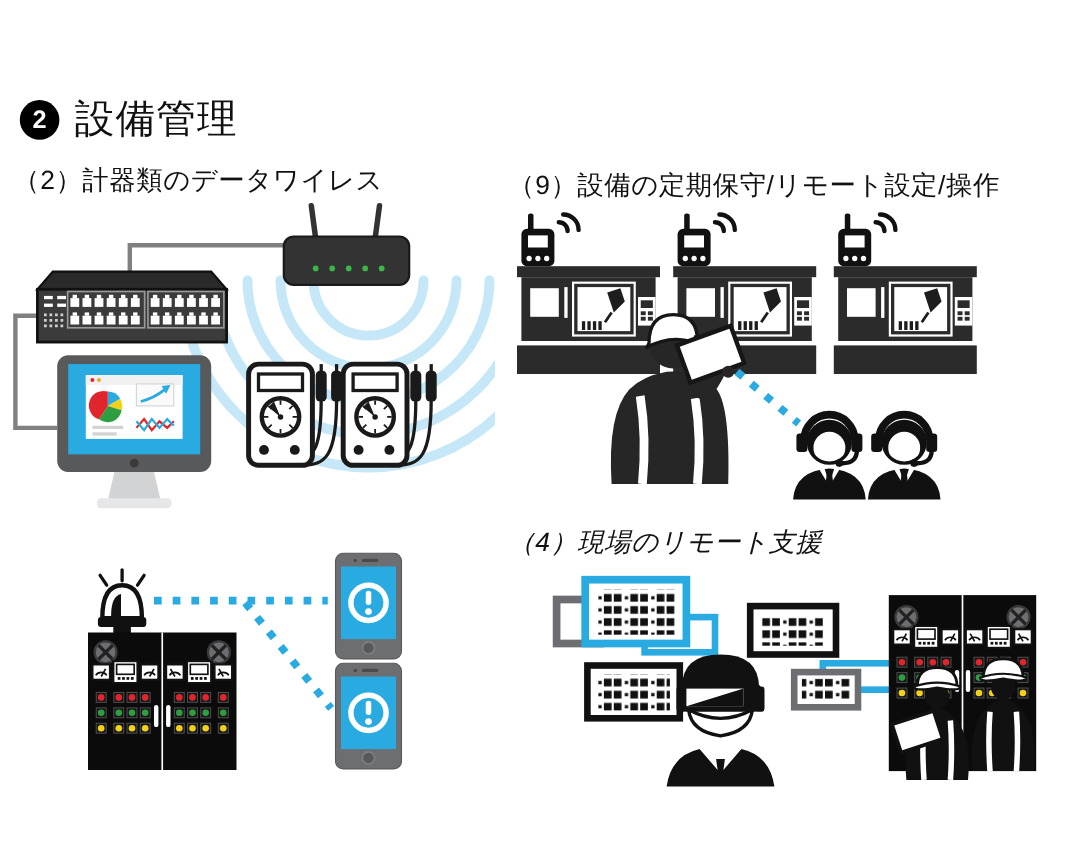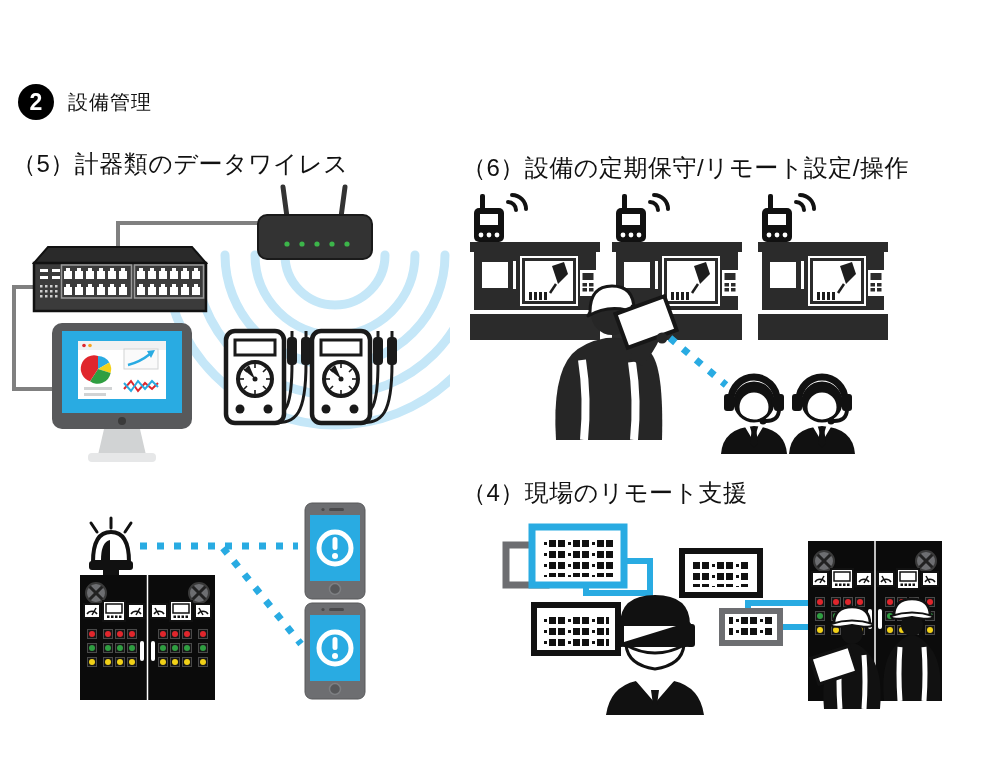--- a/index.html
+++ b/index.html
@@ -11,21 +11,21 @@
   .badge{
     width:36px;height:36px;border-radius:50%;background:#000;color:#fff;
     display:flex;align-items:center;justify-content:center;
     font-size:23px;font-weight:bold;line-height:1;
   }
   .page-title{font-size:30px;font-weight:500;letter-spacing:1px;}
   .sec-label{position:absolute;font-size:24px;font-weight:400;letter-spacing:.5px;white-space:nowrap;}
   #lbl1{left:12px;top:148px;}
   #lbl2{left:462px;top:152px;}
   #lbl3{left:12px;top:464px;}
-  #lbl4{left:462px;top:477px;}
+  #lbl4{left:462px;top:477px;font-style:italic;}
   .fig{position:absolute;margin:0;}
   #fig1{left:0px;top:183px;}
   #fig2{left:462px;top:188px;}
   #fig3{left:55px;top:500px;}
   #fig4{left:486px;top:505px;}
   svg{display:block;}
 </style>
 </head>
 <body>
 
@@ -183,25 +183,25 @@
         <path d="M44,50 Q46,76 44,104" fill="none" stroke="#fff" stroke-width="5"></path>
         <circle cx="32" cy="28" r="11" fill="#111"></circle>
         <path d="M14,19 Q14,2 32,2 Q50,2 50,19 Z" fill="#fff" stroke="#111" stroke-width="2.5"></path>
         <path d="M11,19 Q32,12 53,19 Q53,24 32,20 Q11,24 11,19 Z" fill="#fff" stroke="#111" stroke-width="2"></path>
       </g>
     </defs>
   </svg>
 
   <header class="page-header">
     <span class="badge">2</span>
-    <h1 class="page-title" style="margin:0;font-size:20px;font-weight:500;">設備管理</h1>
+    <h1 class="page-title" style="margin:0;font-size:36px;font-weight:500;">設備管理</h1>
   </header>
 
-  <div class="sec-label" id="lbl1">（5）計器類のデータワイレス</div>
-  <div class="sec-label" id="lbl2">（6）設備の定期保守/リモート設定/操作</div>
+  <div class="sec-label" id="lbl1">（2）計器類のデータワイレス</div>
+  <div class="sec-label" id="lbl2">（9）設備の定期保守/リモート設定/操作</div>
   <div class="sec-label" id="lbl4">（4）現場のリモート支援</div>
 
   <figure class="fig" id="fig1">
     <svg width="450" height="290" viewBox="0 0 450 290">
 
       <g stroke="#808080" stroke-width="4" fill="none">
         <polyline points="118,64 118,40 258,40"></polyline>
         <polyline points="36,104 14,104 14,206 52,206"></polyline>
       </g>
 

